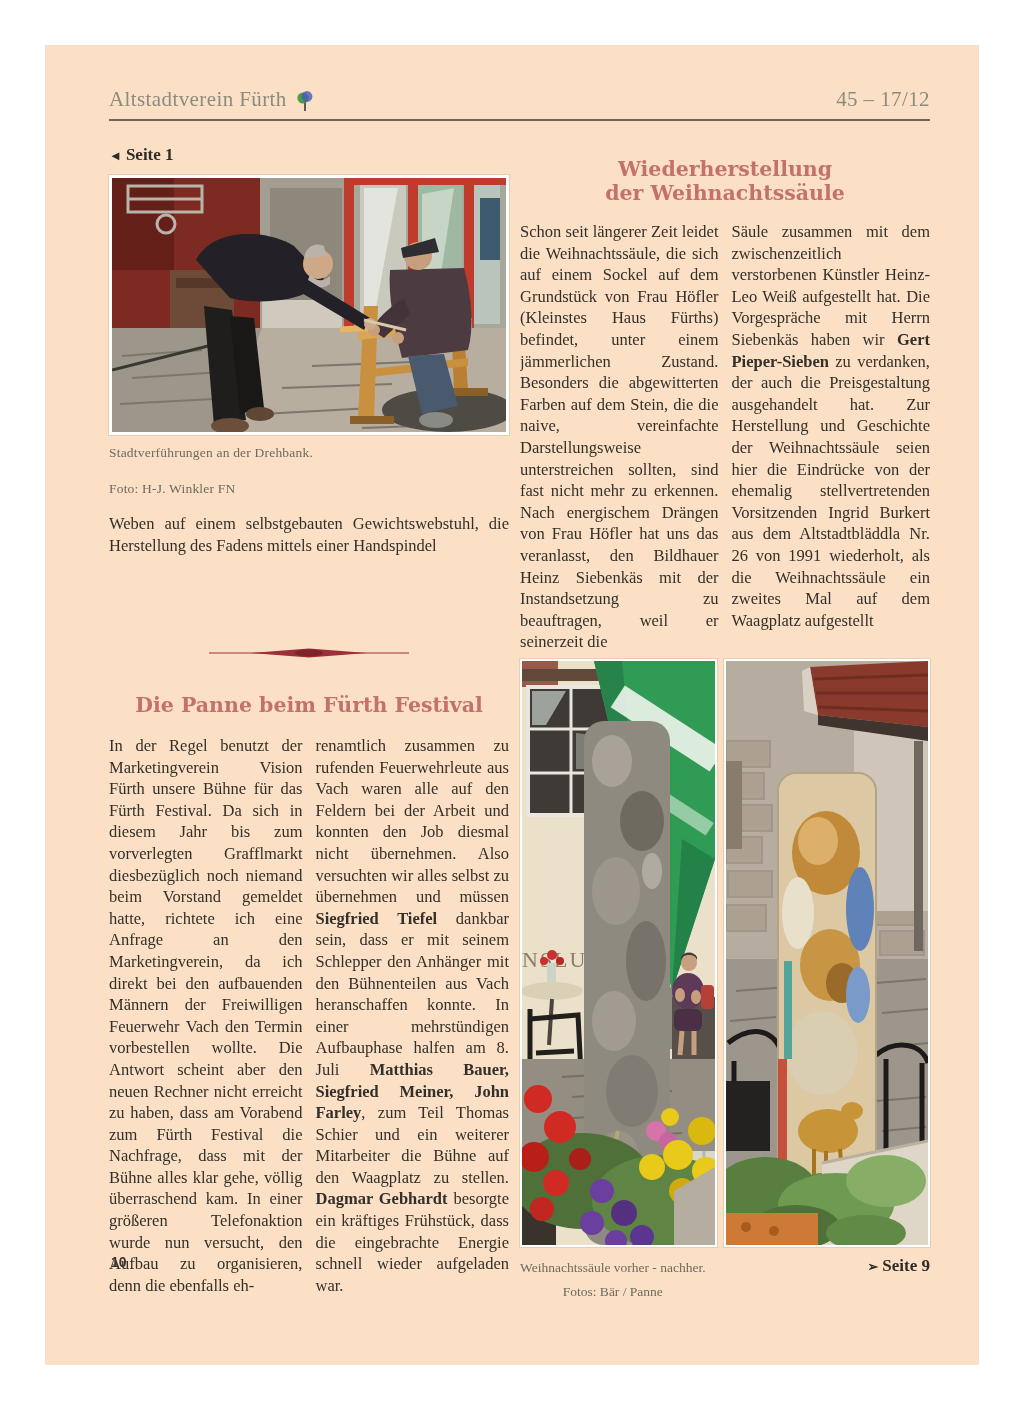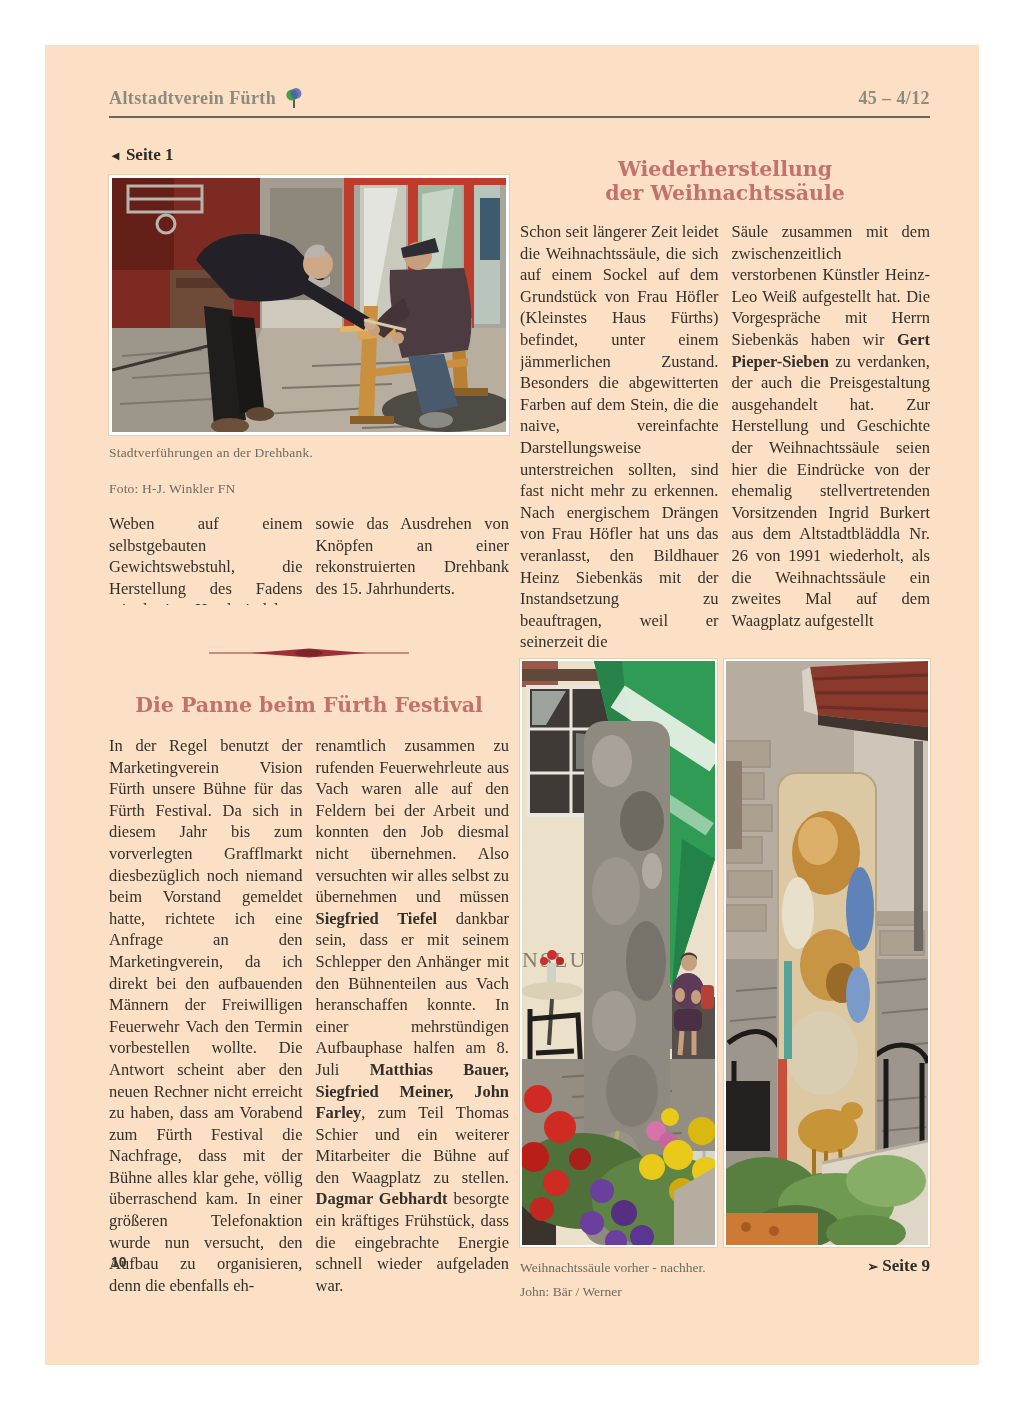--- a/index.html
+++ b/index.html
@@ -9,21 +9,21 @@
   }
   .page{
     position:absolute;left:45px;top:45px;width:934px;height:1320px;
     background:#fbe0c5;overflow:hidden;
   }
   
   .hdr{
     position:absolute;left:64px;top:42px;width:821px;
     display:flex;align-items:flex-end;justify-content:space-between;
     border-bottom:2px solid #68675d;padding-bottom:7px;
-    font-size:18px;color:#8b8b80;letter-spacing:.4px;font-weight:bold;
+    font-size:21px;color:#8b8b80;letter-spacing:.4px;
   }
   .hdr-left{display:flex;align-items:flex-end;gap:10px;}
   
   .colL{position:absolute;left:64px;top:100px;width:400px;}
   .colR{position:absolute;left:475px;top:100px;width:410px;}
   .navlink{font-weight:bold;font-size:17px;color:#2f2b26;cursor:pointer;}
   .navlink .arr{font-size:13px;margin-right:4px;}
   figure{margin:0;background:#9a938a;border:3px solid #fff;line-height:0;box-shadow:0 0 0 1px #e8cdae;}
   .photo-top{margin-top:10px;width:394px;height:254px;}
   .capline{margin-top:10px;font-size:13.5px;color:#6e6a60;display:flex;gap:20px;letter-spacing:.2px;flex-direction:column;}
@@ -35,40 +35,40 @@
   .rubric{
     font-family:"DejaVu Serif", serif;font-weight:bold;color:#c4716c;
     text-align:center;font-size:20.5px;line-height:24px;margin:12px;
   }
   .rubric.panne{margin-top:30px;}
   .body-panne{margin-top:18px;height:556px;overflow:hidden;}
   .body-resto{margin-top:16px;height:426px;overflow:hidden;}
   .photos2{margin-top:12px;display:flex;gap:7px;}
   .photoB{width:193px;height:584px;border-width:2px;}
   .photoA{width:202px;height:584px;border-width:2px;}
-  .cap2{margin-top:9px;display:flex;justify-content:space-between;align-items:flex-start;}
+  .cap2{margin-top:9px;display:flex;justify-content:space-between;align-items:flex-start;text-align:center;}
   .cap2 .lines{font-size:13.5px;color:#6e6a60;line-height:24px;}
   .pagenum{position:absolute;left:66px;top:1209px;font-family:"Liberation Sans",sans-serif;font-weight:bold;font-size:14px;color:#3b362e;}
   svg{display:block;}
 </style>
 </head>
 <body>
 
 <div class="page">
 
   <div class="hdr">
     <span class="hdr-left">
       <span>Altstadtverein Fürth</span>
       <svg width="16" height="22" viewBox="0 0 16 22">
         <rect x="7" y="11" width="2" height="10" fill="#5a5a52"></rect>
         <circle cx="6" cy="8" r="5.6" fill="#3f9a3f" opacity="0.95"></circle>
         <circle cx="10" cy="6.5" r="5.4" fill="#4a5ab5" opacity="0.8"></circle>
       </svg>
     </span>
-    <span>45 – 4/12</span>
+    <span>45 – 17/12</span>
   </div>
 
   <div class="colL">
 
     <div class="navlink">
       <span class="arr">◄</span><span>Seite 1</span>
     </div>
 
     <figure class="photo-top">
       <svg width="394" height="254" viewBox="0 0 394 254">
@@ -151,21 +151,20 @@
       </svg>
     </figure>
 
     <div class="capline">
       <span>Stadtverführungen an der Drehbank.</span>
       <span>Foto: H-J. Winkler FN</span>
     </div>
 
     <div class="cols intro">
       <p><span>Weben auf einem selbstgebauten Gewichtswebstuhl, die Herstellung des Fadens mittels einer Handspindel</span></p>
-      <p><span>sowie das Ausdrehen von Knöpfen an einer rekonstruierten Drehbank des 15. Jahrhunderts.</span></p>
     </div>
 
     <div class="ornament">
       <svg width="200" height="12" viewBox="0 0 200 12" style="display:inline-block">
         <line x1="0" y1="6" x2="200" y2="6" stroke="#9c3038" stroke-width="1"></line>
         <polygon points="42,6 100,1.5 158,6 100,10.5" fill="#9c3038"></polygon>
         <ellipse cx="100" cy="6" rx="14" ry="3.4" fill="#7c232b"></ellipse>
       </svg>
     </div>
 
@@ -386,21 +385,21 @@
           <rect x="0" y="552" width="92" height="32" fill="#cc7a35"></rect>
           <circle cx="20" cy="566" r="5" fill="#a85a20"></circle>
             <circle cx="48" cy="570" r="5" fill="#a85a20"></circle>
         </svg>
       </figure>
     </div>
 
     <div class="cap2">
       <div class="lines">
         <div>Weihnachtssäule vorher - nachher.</div>
-        <div>John: Bär / Werner</div>
+        <div>Fotos: Bär / Panne</div>
       </div>
       <div class="navlink">
         <span class="arr">➢</span><span>Seite 9</span>
       </div>
     </div>
   </div>
 
   <div class="pagenum">10</div>
 </div>
 

